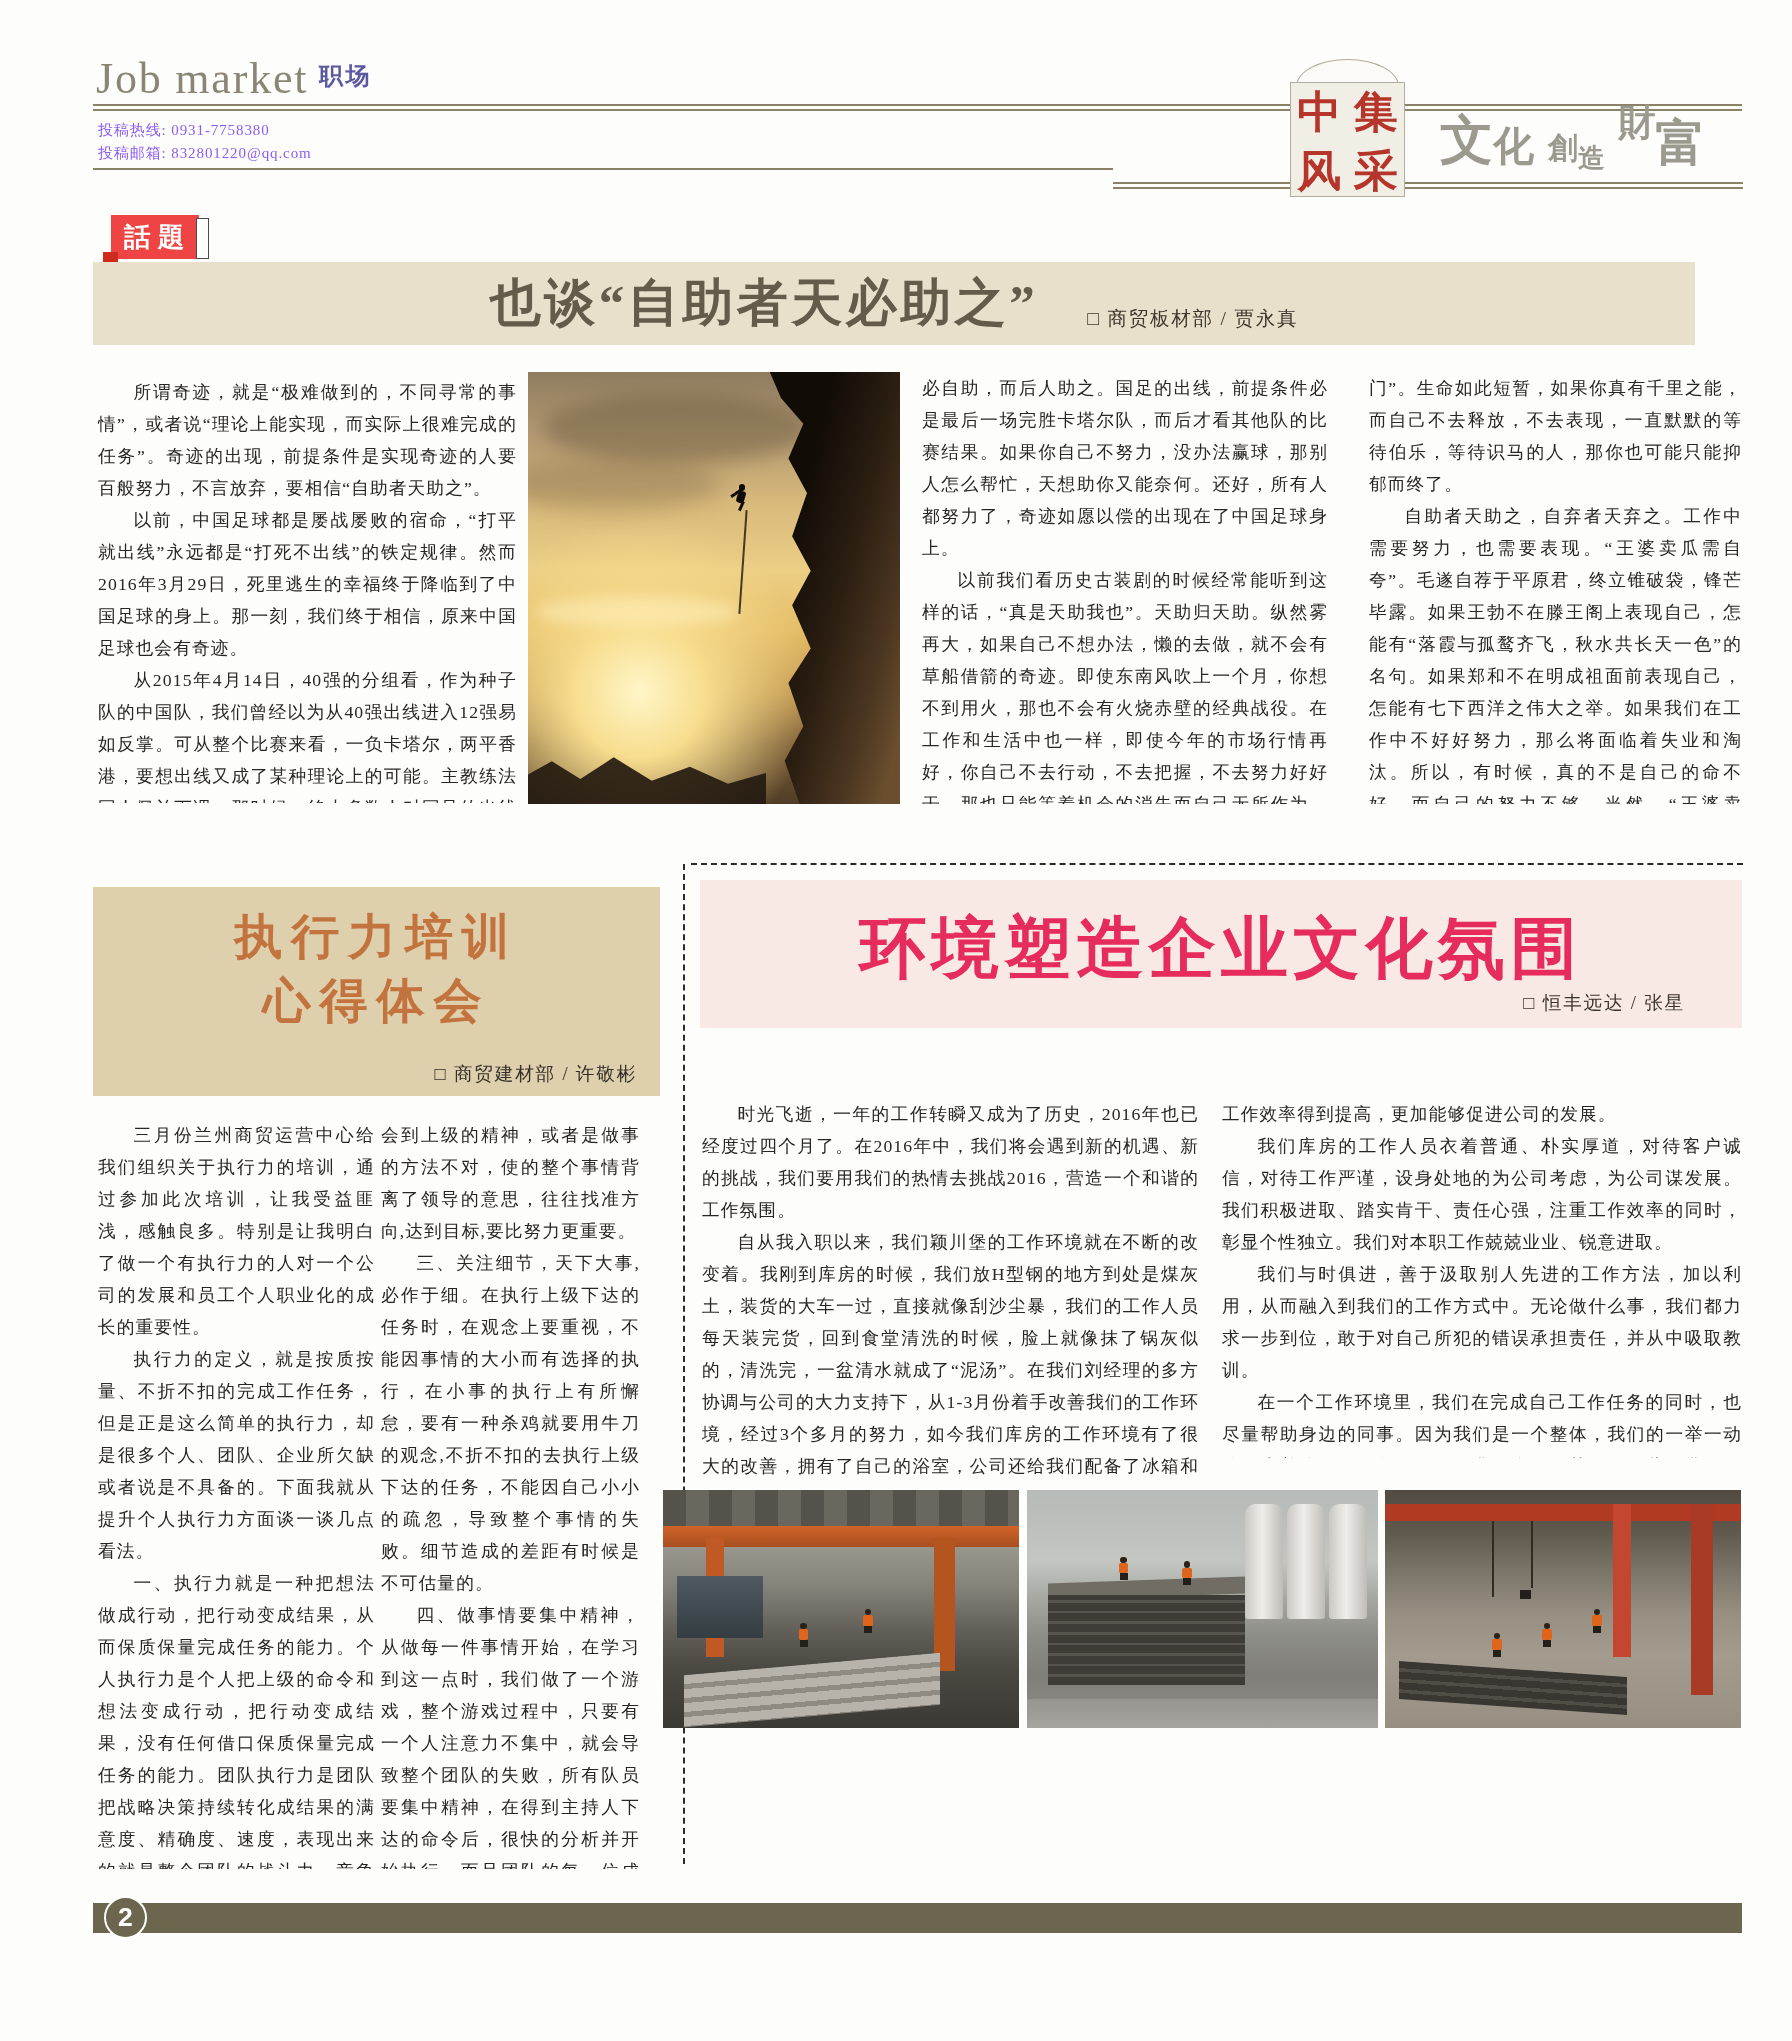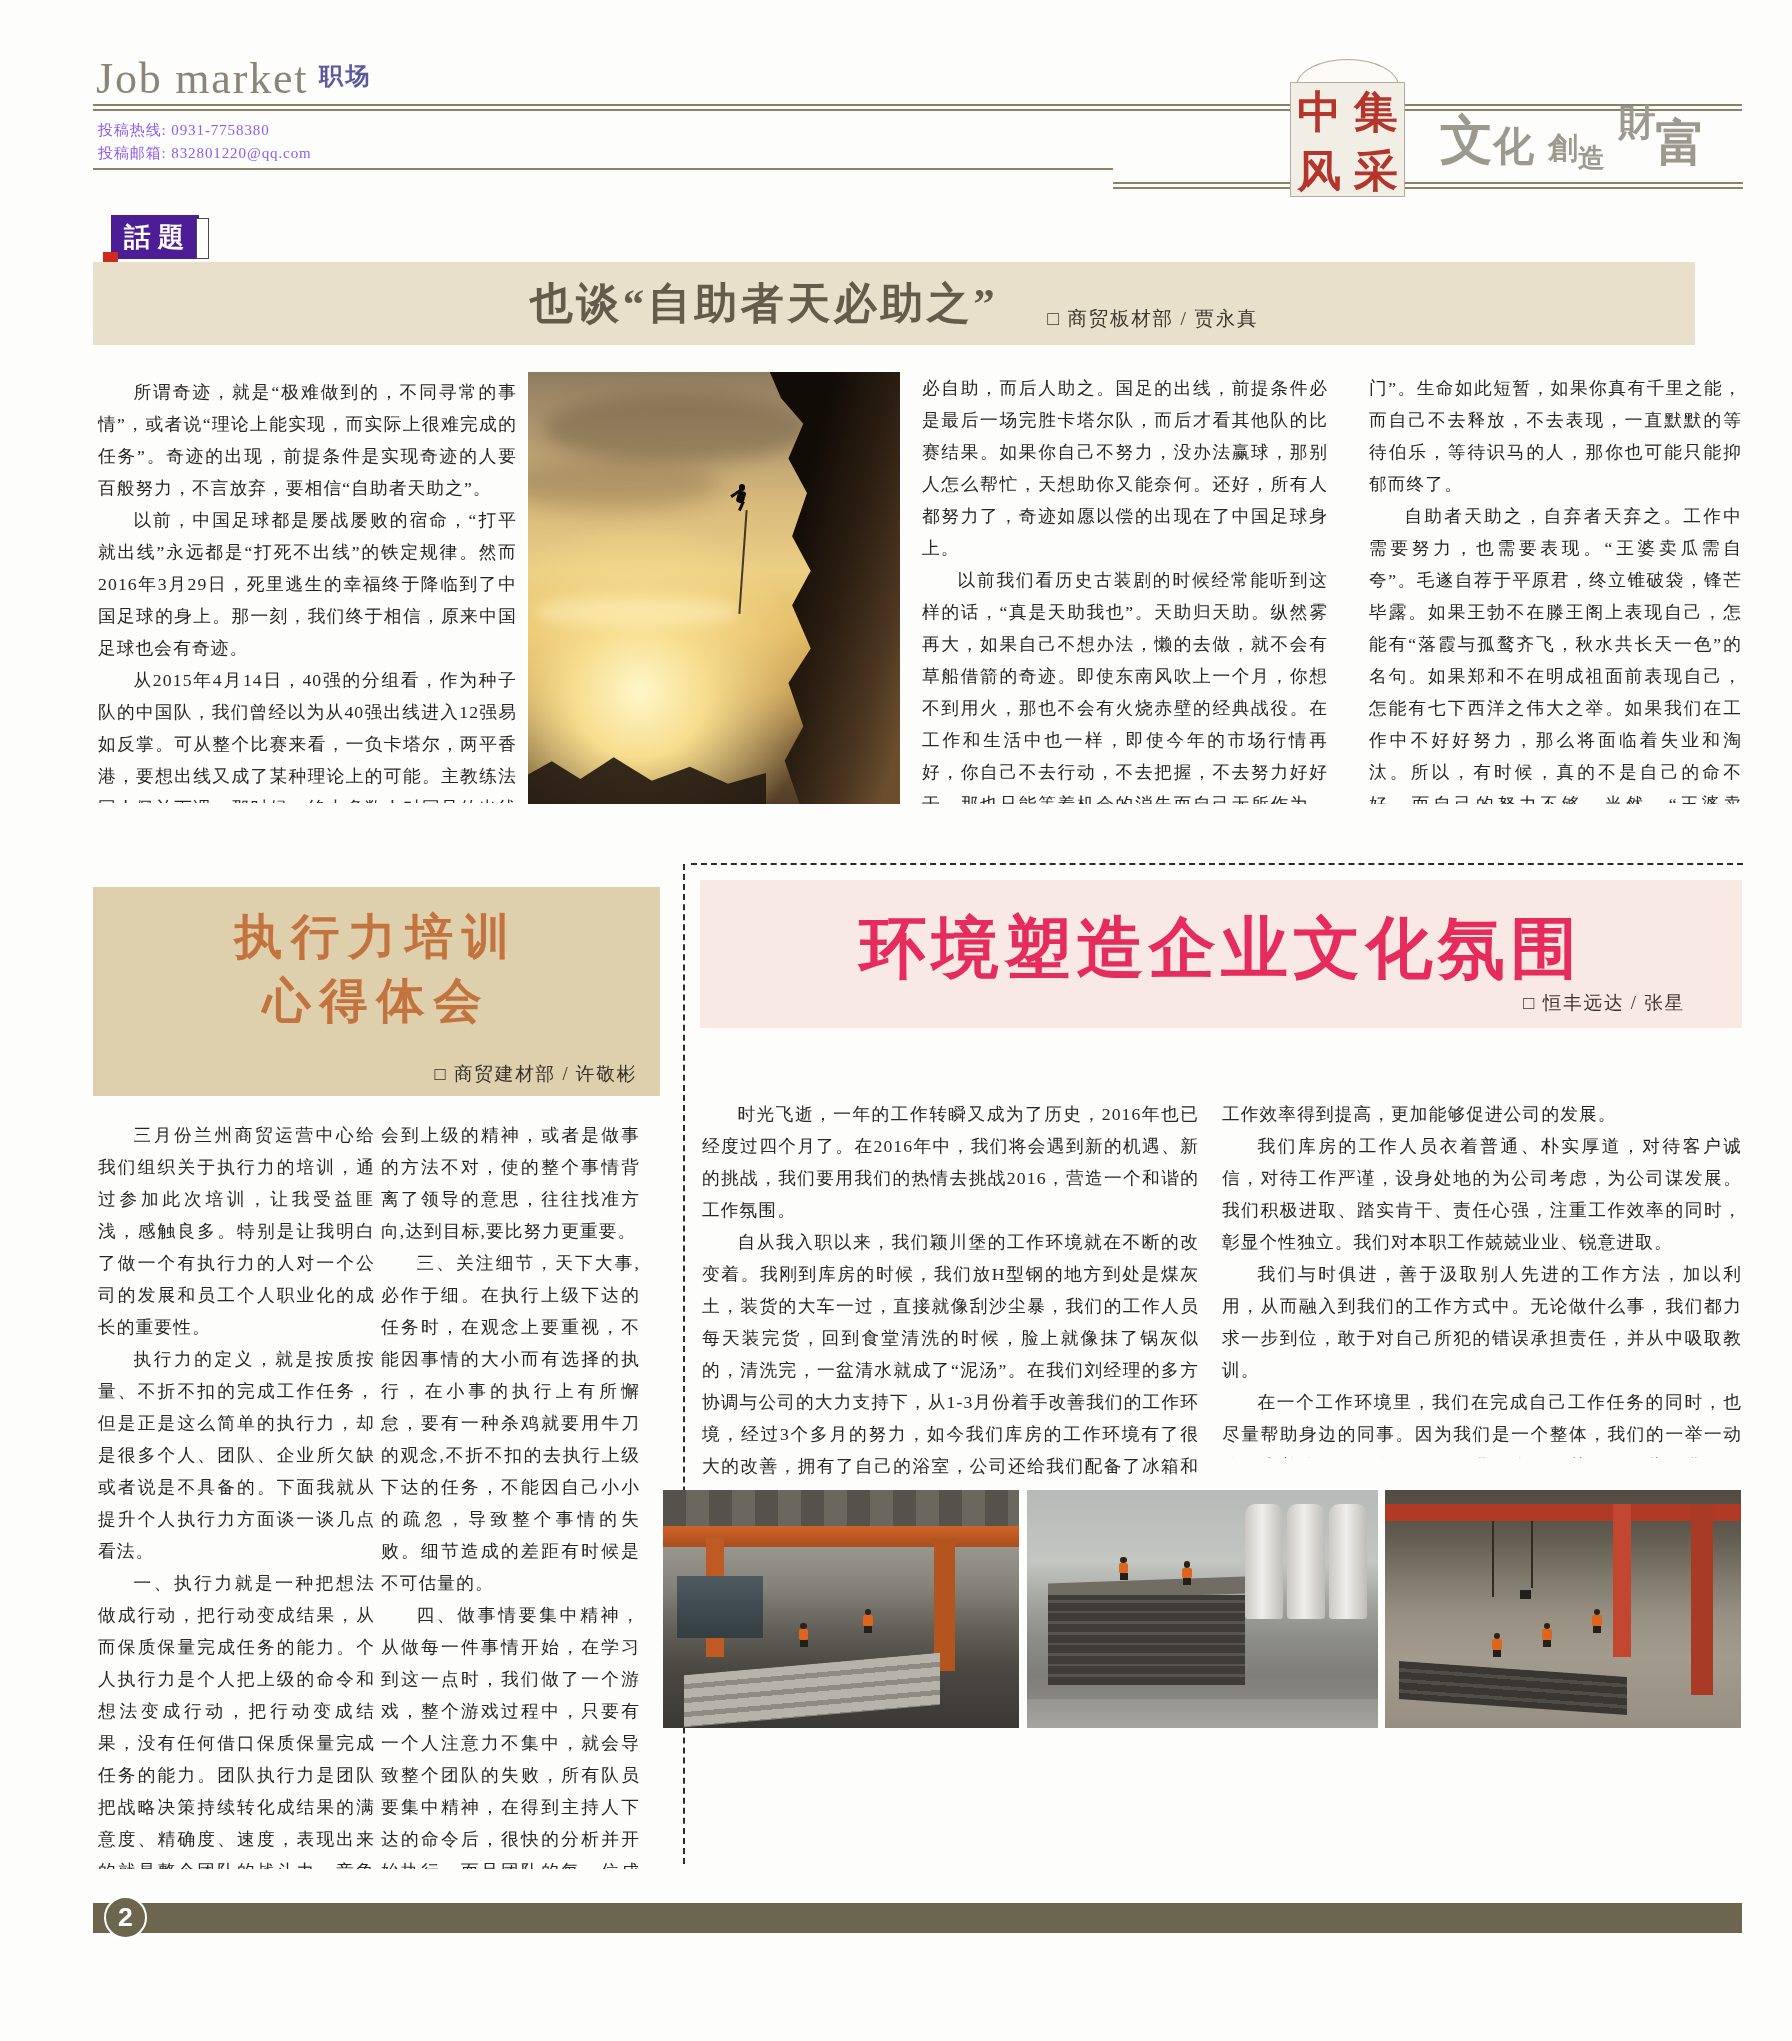--- a/index.html
+++ b/index.html
@@ -20,29 +20,29 @@
                border-radius:50% 50% 0 0 / 100% 100% 0 0;background:#fbfaf6;z-index:4;}
   .logo-slogan{position:absolute;left:1440px;top:105px;display:flex;align-items:flex-start;color:#9c998f;z-index:5;font-weight:bold;}
   .logo-slogan .s1{font-size:53px;}
   .logo-slogan .s2{font-size:41px;margin-top:14px;}
   .logo-slogan .s3{font-size:30px;margin-top:23px;margin-left:14px;}
   .logo-slogan .s4{font-size:26.6px;margin-top:35px;}
   .logo-slogan .s5{font-size:37px;margin-top:-7px;margin-left:14px;}
   .logo-slogan .s6{font-size:50px;margin-top:5.3px;}
 
   
-  .topic-badge{position:absolute;left:111px;top:215px;width:88px;height:44px;background:#4c1d95;color:#fff;
+  .topic-badge{position:absolute;left:111px;top:215px;width:88px;height:44px;background:#ef4444;color:#fff;
                display:flex;align-items:center;justify-content:center;font-size:26.6px;font-weight:bold;letter-spacing:7px;padding-left:5.3px;box-sizing:border-box;}
   .topic-red{position:absolute;left:103px;top:252px;width:15px;height:15px;background:#cf2a1e;}
   .topic-tab{position:absolute;left:196px;top:218px;width:13.3px;height:41px;border:1.8px solid #4a4a46;background:#fff;box-sizing:border-box;}
 
   
   .title-band{position:absolute;left:93px;top:262px;width:1602px;height:83px;background:#e8e0cb;
               display:flex;align-items:center;justify-content:center;gap:49px;}
-  .band-title{font-size:43px;font-weight:bold;color:#655b4b;letter-spacing:3.5px;}
+  .band-title{font-size:51px;font-weight:bold;color:#655b4b;letter-spacing:3.5px;}
   .band-byline{font-size:19.5px;color:#3c362c;letter-spacing:1.8px;margin-top:30px;}
 
   
   .col{position:absolute;font-size:17.7px;line-height:32px;letter-spacing:1.1px;color:#282624;
        text-align:justify;overflow:hidden;}
   .col p{margin:0;text-indent:2em;}
   .col p.cont{text-indent:0;}
   #a1c1{left:98px;top:376px;width:419px;height:427px;}
   #a1c2{left:922px;top:372px;width:406px;height:432px;}
   #a1c3{left:1369px;top:372px;width:373px;height:432px;}

